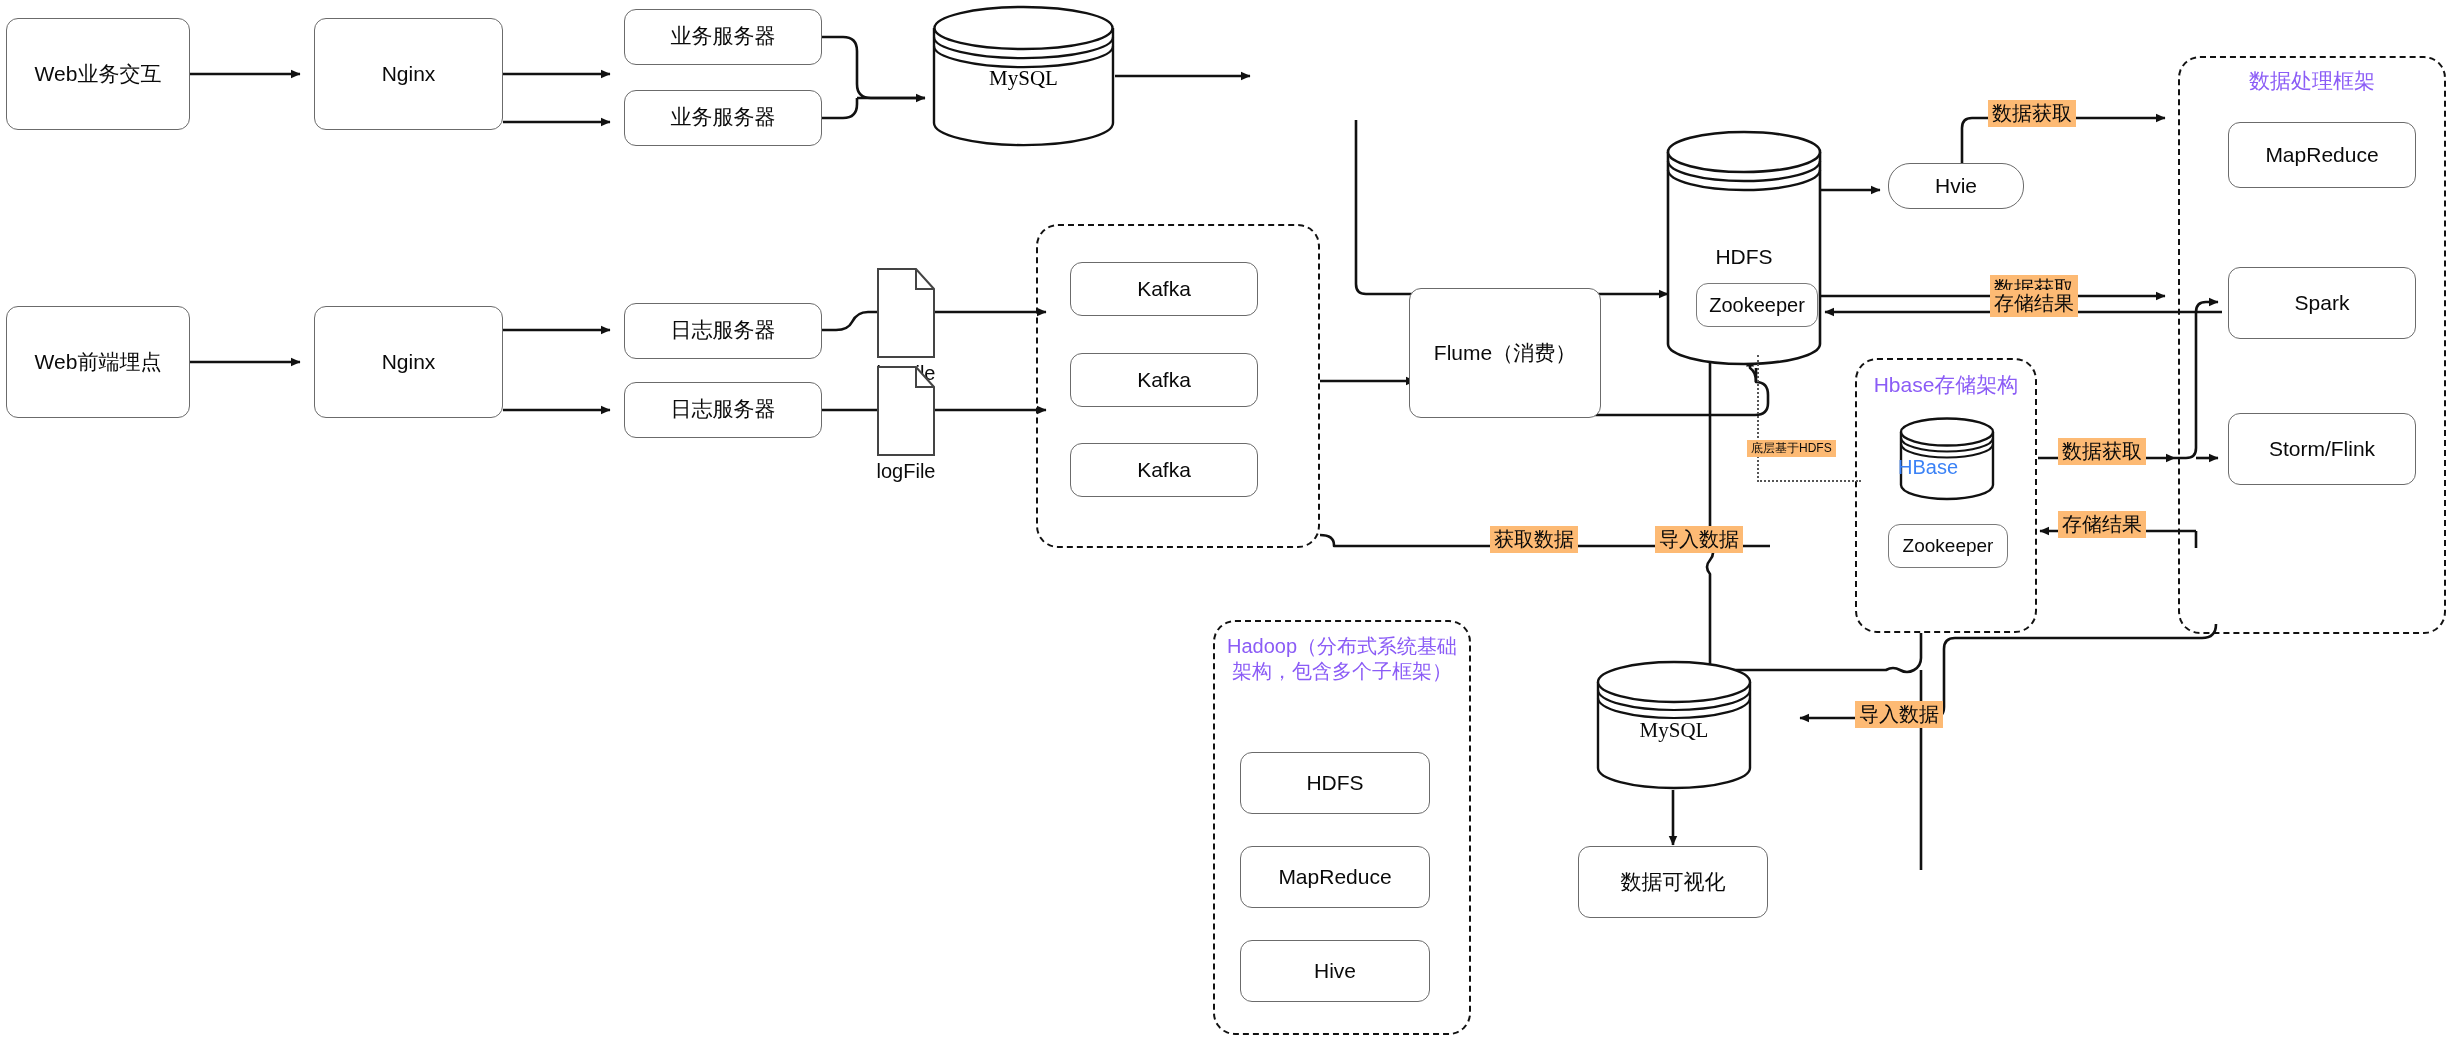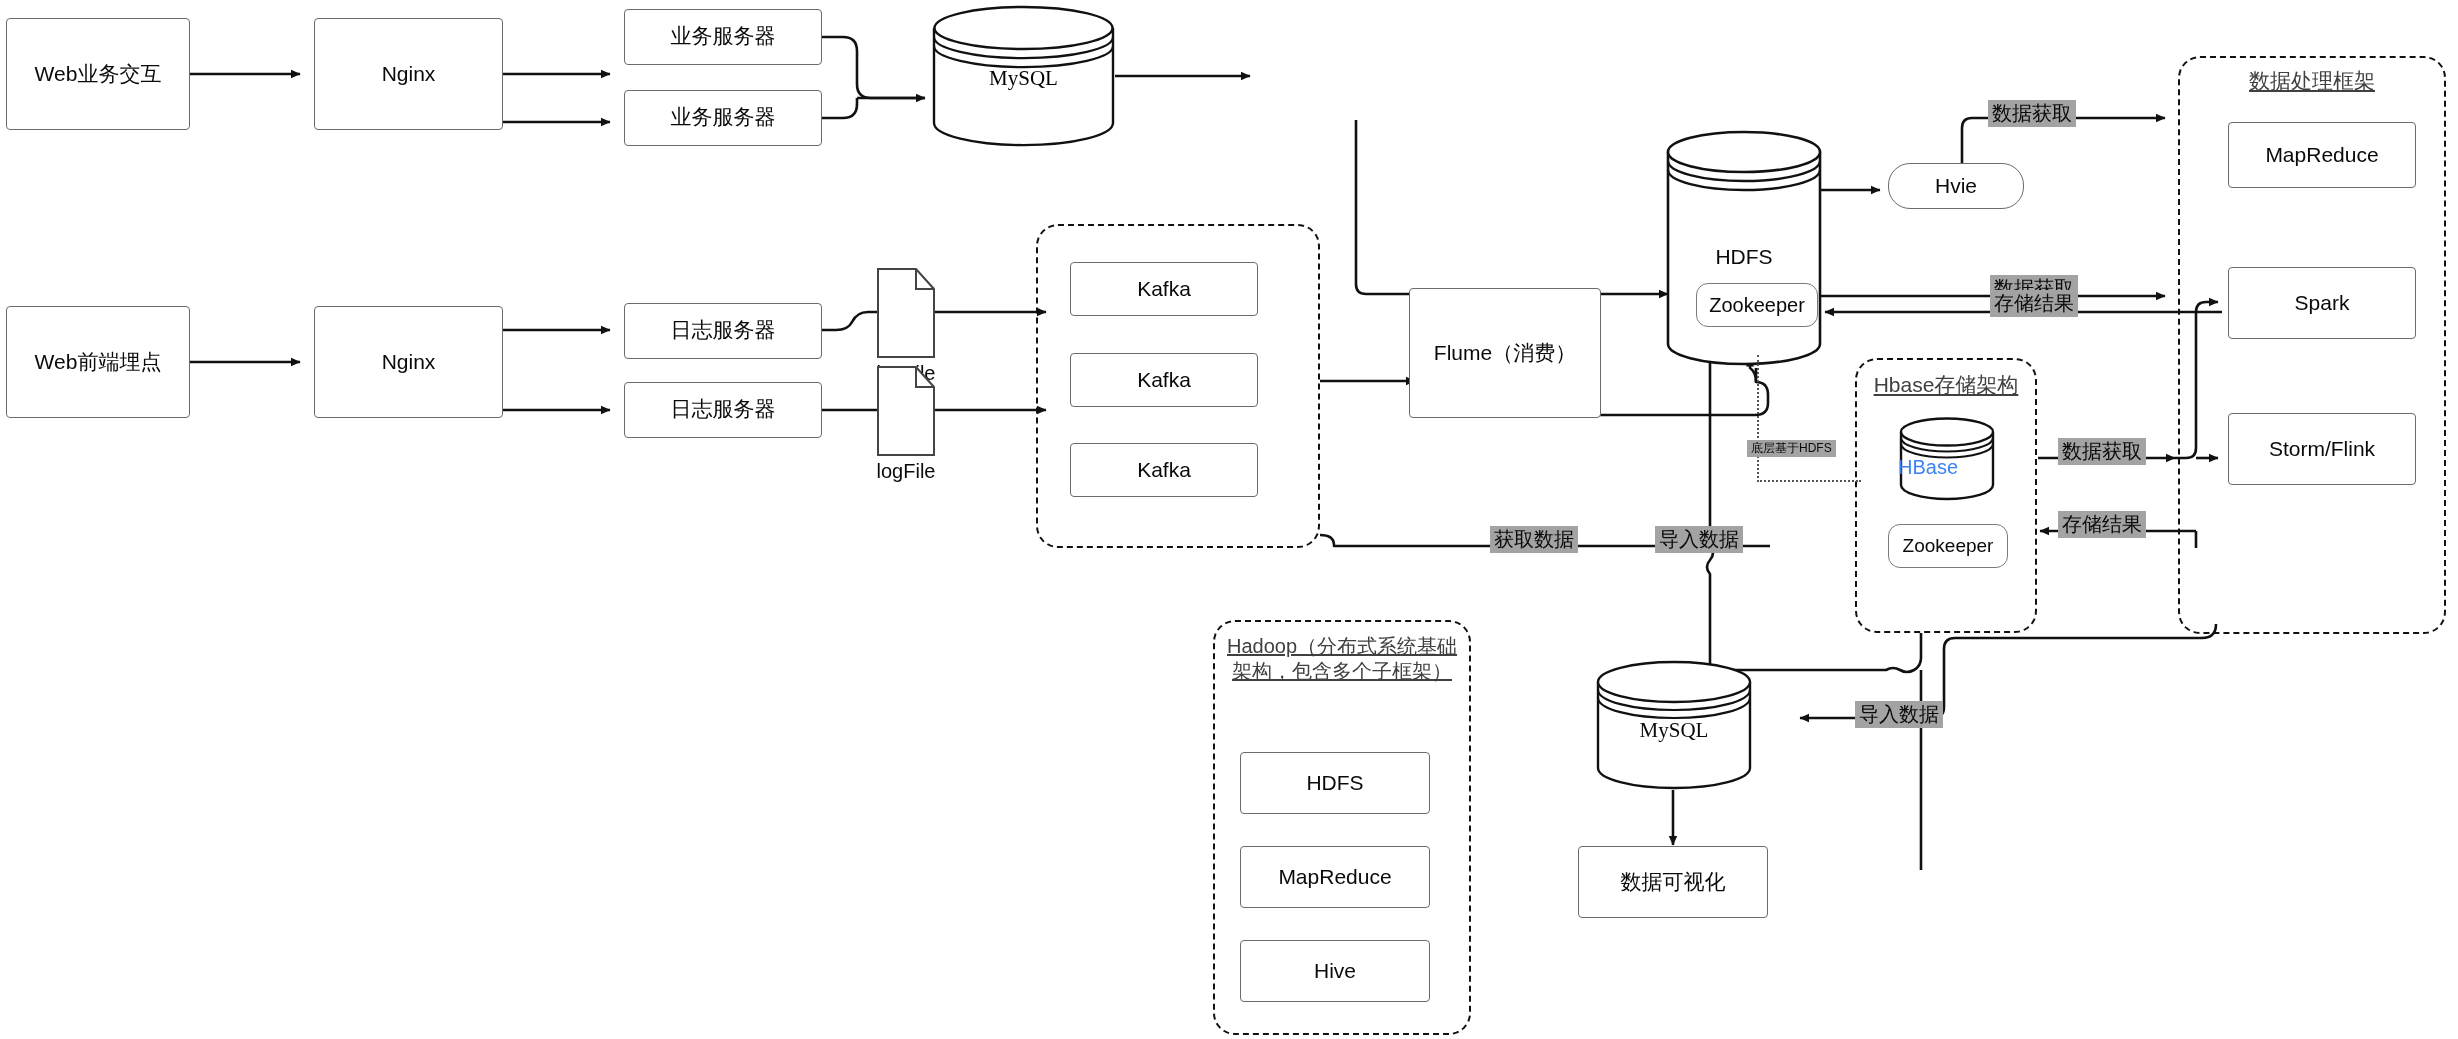--- a/index.html
+++ b/index.html
@@ -3,28 +3,28 @@
 <meta charset="utf-8">
 <style>
   html,body{margin:0;padding:0;background:#fff;}
   body{width:2458px;height:1039px;position:relative;overflow:hidden;
        font-family:"Liberation Sans","DejaVu Sans",sans-serif;}
   #stage{position:absolute;left:0;top:0;width:2458px;height:1039px;}
   svg#wires{position:absolute;left:0;top:0;width:2458px;height:1039px;}
 
   .node{position:absolute;box-sizing:border-box;display:flex;align-items:center;
         justify-content:center;text-align:center;background:#fff;
-        border:1.6px solid #6b6b6b;border-radius:4px;color:#0a0a0a;
+        border:1.6px solid #6b6b6b;border-radius:12px;color:#0a0a0a;
         font-size:21px;line-height:1.3;}
   .node.thin{border-color:#7a7a7a;}
   .grp{position:absolute;box-sizing:border-box;background:transparent;
        border:2.4px dashed #111;border-radius:22px;}
-  .grp-title{position:absolute;text-align:center;color:#404040;font-size:21px;
-             line-height:1.25;left:0;right:0;text-decoration:underline;}
-  .lbl{position:absolute;color:#0a0a0a;font-size:20px;background:#a3a3a3;
+  .grp-title{position:absolute;text-align:center;color:#8b5cf6;font-size:21px;
+             line-height:1.25;left:0;right:0;}
+  .lbl{position:absolute;color:#0a0a0a;font-size:20px;background:#fdba74;
        padding:0 4px;white-space:nowrap;text-align:center;}
   .lbl.small{font-size:12px;}
   .dotbox{position:absolute;box-sizing:border-box;border:2px dotted #555;
           border-top:none;border-right:none;border-radius:0;}
   .cyl{position:absolute;}
   .serif{font-family:"Liberation Serif","DejaVu Serif",serif;}
 </style>
 </head>
 <body>
 

